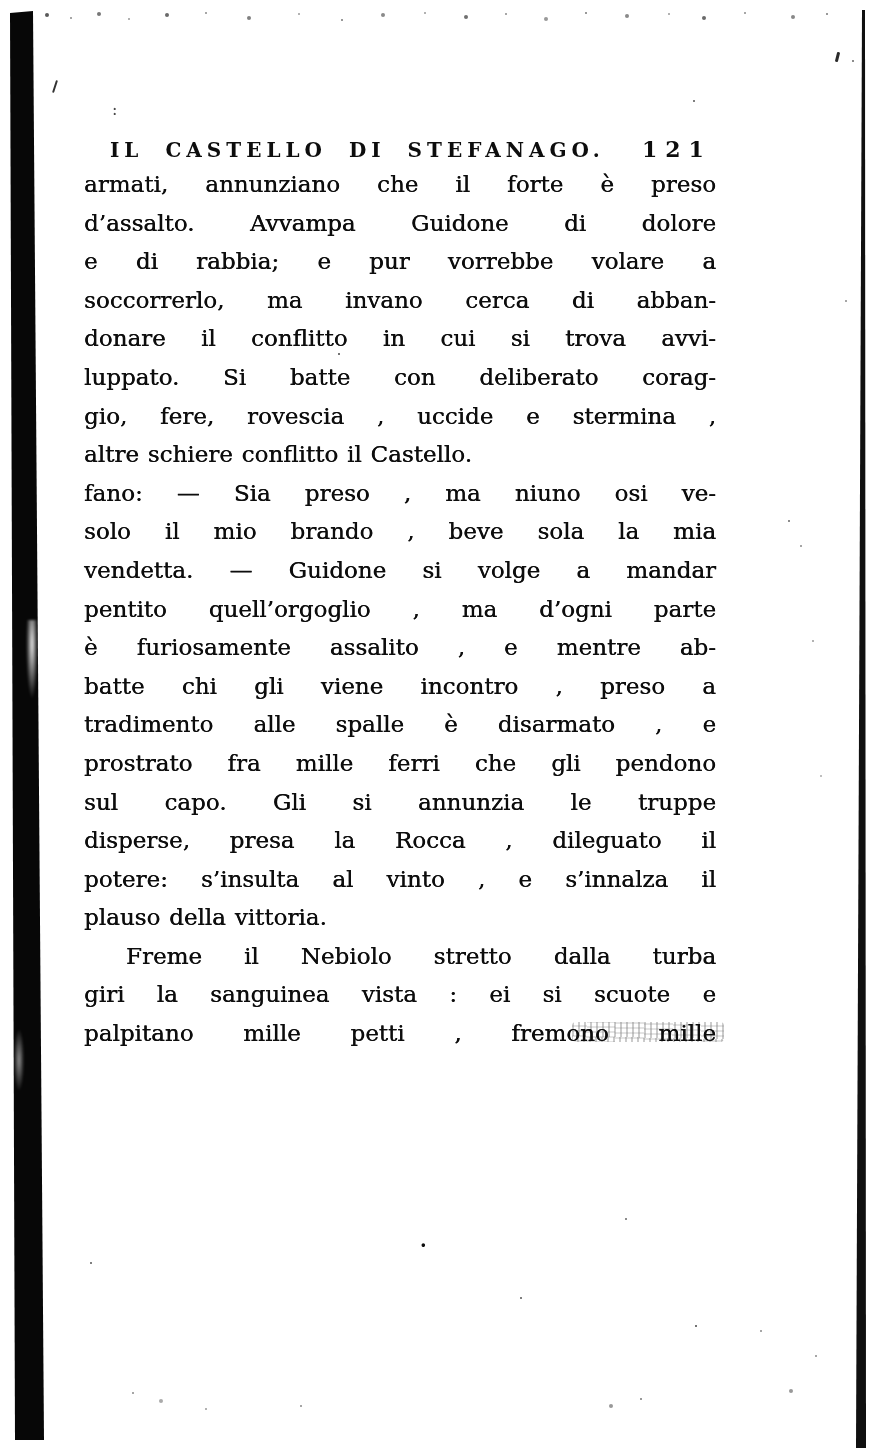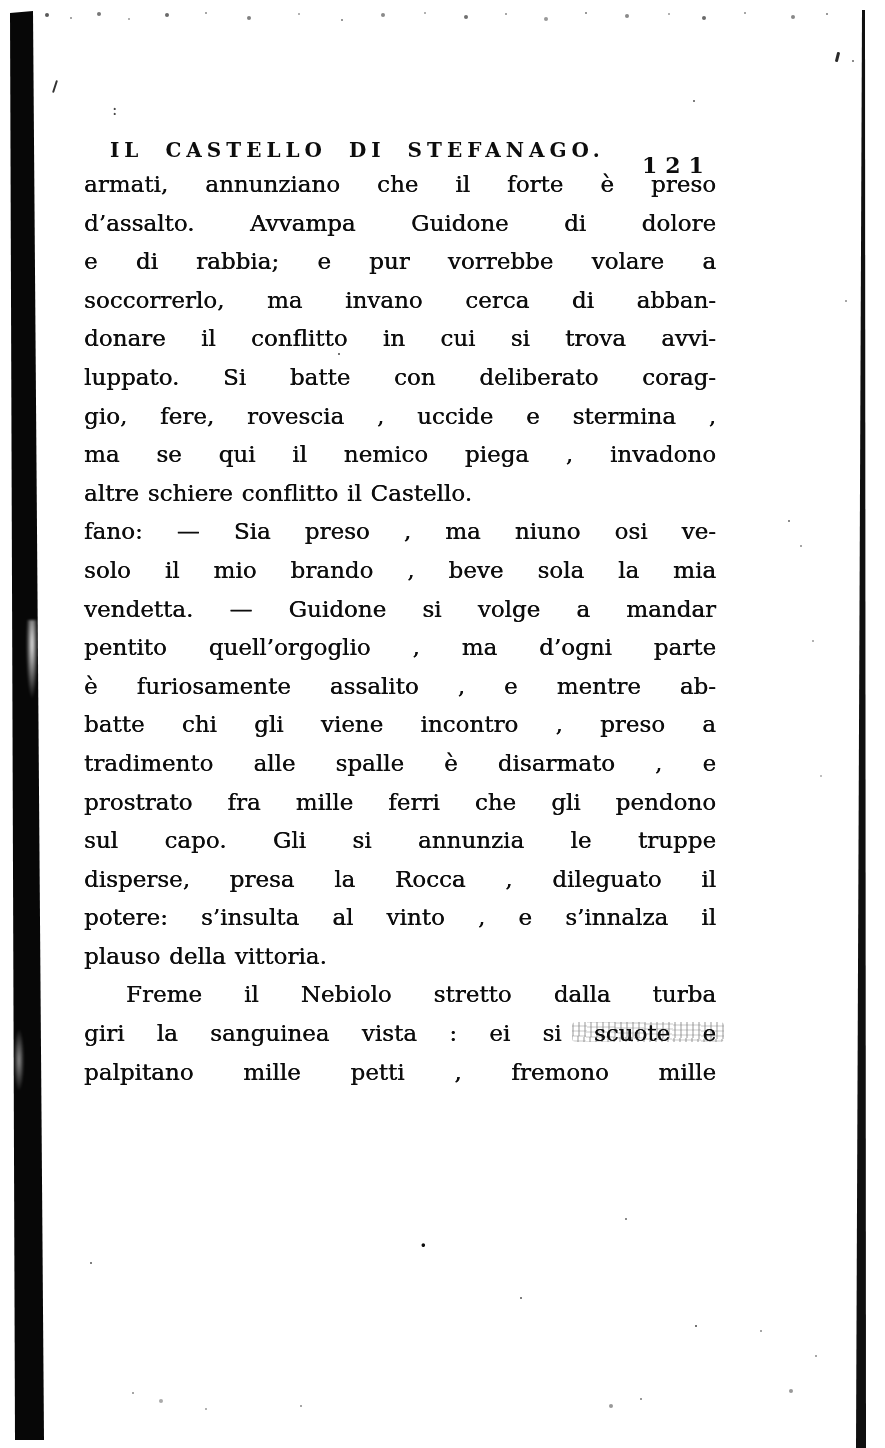--- a/index.html
+++ b/index.html
@@ -82,21 +82,21 @@
 
   
   .running-title {
     position: absolute; left: 110px; top: 138px; width: 540px;
     text-align: left;
     font-size: 20px; font-weight: bold; color: var(--ink, #0d0d0d);
     letter-spacing: 5px; word-spacing: 10px;
     white-space: nowrap;
   }
   .page-number {
-    position: absolute; left: 642px; top: 152px;
+    position: absolute; left: 642px; top: 136px;
     font-size: 22px; font-weight: bold; color: var(--ink, #0d0d0d);
     letter-spacing: 8px;
   }
 
   
   .text-block {
     position: absolute; left: 84px; top: 165px; width: 632px;
     font-size: 23px; line-height: 38.6px;
     color: var(--ink, #0d0d0d);
     text-shadow: 0.35px 0 0 currentColor;
@@ -130,21 +130,20 @@
 
 <div class="text-block">
     <div class="para">
       <div class="line full">armati, annunziano che il forte è preso</div>
       <div class="line full">d’assalto. Avvampa Guidone di dolore</div>
       <div class="line full">e di rabbia; e pur vorrebbe volare a</div>
       <div class="line full">soccorrerlo, ma invano cerca di abban-</div>
       <div class="line full">donare il conflitto in cui si trova avvi-</div>
       <div class="line full">luppato. Si batte con deliberato corag-</div>
       <div class="line full">gio, fere, rovescia , uccide e stermina ,</div>
-      <div class="line full">ma se qui il nemico piega , invadono</div>
       <div class="line">altre schiere conflitto il Castello.</div>
     </div>
     <div class="para">
       <div class="line full">fano: — Sia preso , ma niuno osi ve-</div>
       <div class="line full">solo il mio brando , beve sola la mia</div>
       <div class="line full">vendetta. — Guidone si volge a mandar</div>
       <div class="line full">pentito quell’orgoglio , ma d’ogni parte</div>
       <div class="line full">è furiosamente assalito , e mentre ab-</div>
       <div class="line full">batte chi gli viene incontro , preso a</div>
       <div class="line full">tradimento alle spalle è disarmato , e</div>

